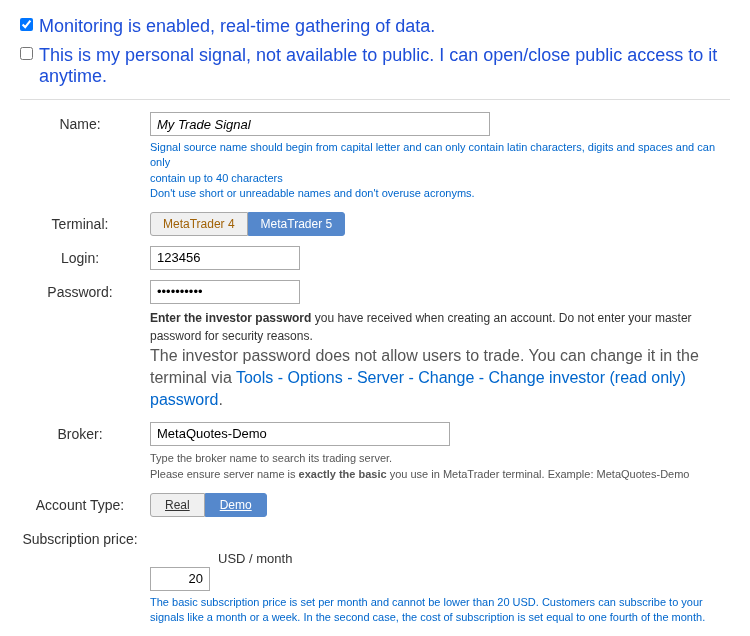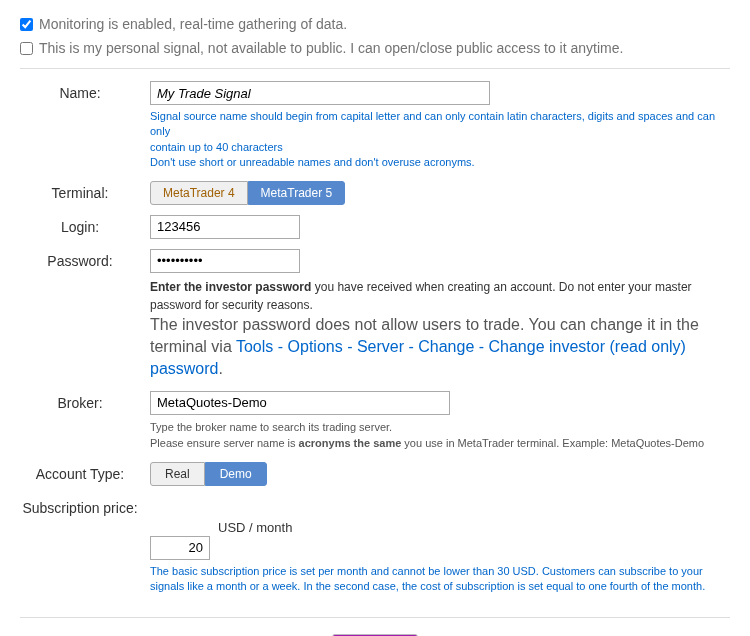--- a/index.html
+++ b/index.html
@@ -19,22 +19,22 @@
       display: flex;
       align-items: flex-start;
       margin-bottom: 8px;
       gap: 6px;
     }
     .checkbox-row input[type="checkbox"] {
       margin-top: 2px;
       flex-shrink: 0;
     }
     .checkbox-label {
-      font-size: 14px;
-      color: #737373;
+      font-size: 18px;
+      color: #1d4ed8;
     }
     .form-section {
       margin-top: 12px;
     }
     .form-row {
       display: flex;
       align-items: flex-start;
       margin-bottom: 10px;
     }
     .form-label {
@@ -123,20 +123,21 @@
       gap: 0;
     }
     .account-btn {
       padding: 3px 14px;
       font-size: 12px;
       cursor: pointer;
       border: 1px solid #aaa;
       background: #f0f0f0;
       color: #333;
       height: 24px;
+      text-decoration: underline;
     }
     .account-btn.active {
       background: #5588cc;
       color: #fff;
       border-color: #5588cc;
     }
     .account-btn:first-child {
       border-radius: 3px 0 0 3px;
     }
     .account-btn:last-child {
@@ -259,21 +260,21 @@
         </div>
       </div>
     </div>
 
     <div class="form-row">
       <div class="form-label">Broker:</div>
       <div class="form-content">
         <input type="text" class="broker-input" value="MetaQuotes-Demo" style="">
         <div class="broker-hint">
           <span>Type the broker name to search its trading server.</span><br>
-          <span>Please ensure server name is </span><strong>acronyms the same</strong><span> you use in MetaTrader terminal. Example: MetaQuotes-Demo</span>
+          <span>Please ensure server name is </span><strong>exactly the basic</strong><span> you use in MetaTrader terminal. Example: MetaQuotes-Demo</span>
         </div>
       </div>
     </div>
 
     <div class="form-row">
       <div class="form-label">Account Type:</div>
       <div class="form-content">
         <div class="account-type-buttons">
           <button class="account-btn">Real</button>
           <button class="account-btn active">Demo</button>
@@ -281,21 +282,21 @@
       </div>
     </div>
 
     <div class="form-row">
       <div class="form-label">Subscription price:</div>
       <div class="form-content">
         <div class="price-row">
           <input type="text" class="price-input" value="20" style="">
           <span class="price-unit">USD / month</span>
         </div>
-        <div class="price-hint">The basic subscription price is set per month and cannot be lower than 30 USD. Customers can subscribe to your signals like a month or a week. In the second case, the cost of subscription is set equal to one fourth of the month.</div>
+        <div class="price-hint">The basic subscription price is set per month and cannot be lower than 20 USD. Customers can subscribe to your signals like a month or a week. In the second case, the cost of subscription is set equal to one fourth of the month.</div>
       </div>
     </div>
 
     <div class="form-row">
     </div>
 
   </div>
 
   <hr class="divider">
 

